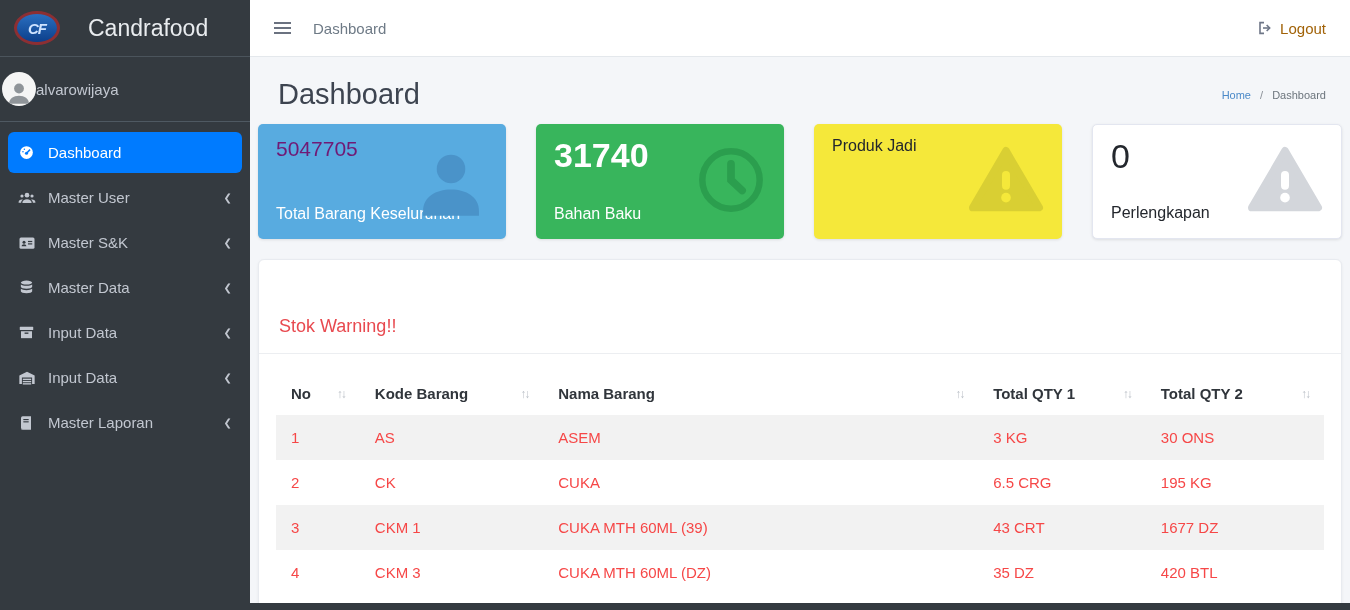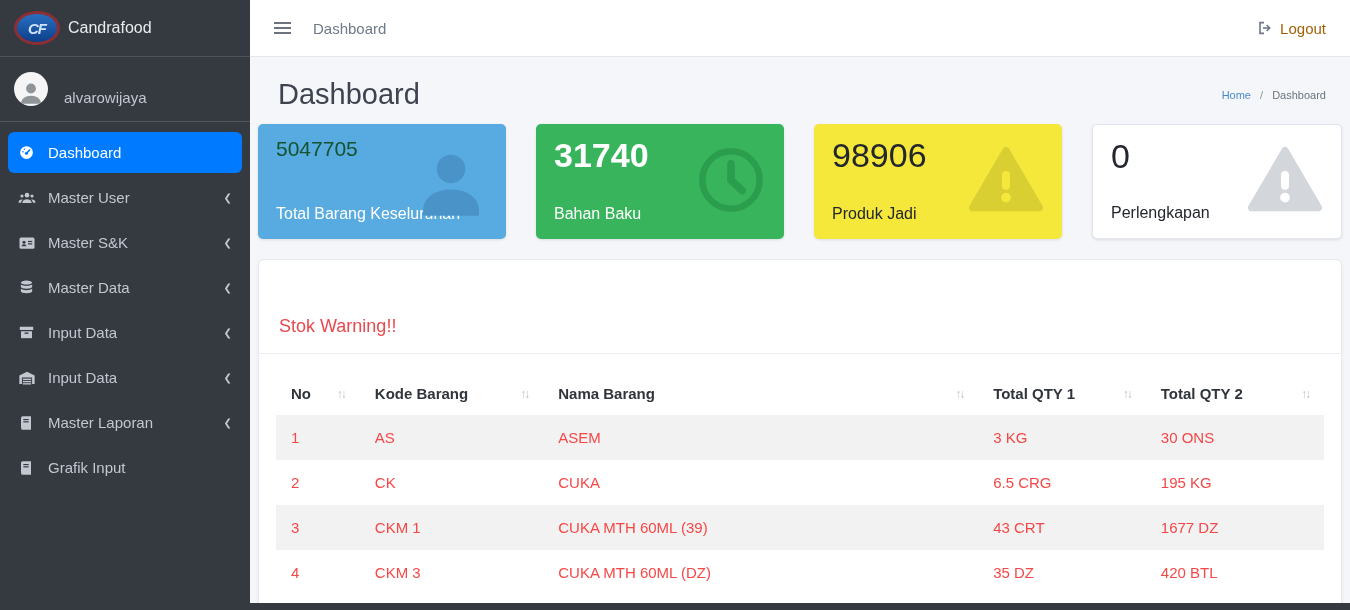--- a/index.html
+++ b/index.html
@@ -1,23 +1,23 @@
 <!DOCTYPE html>
 <html><head>
 <meta charset="utf-8">
 <style>
   * { margin:0; padding:0; box-sizing:border-box; }
   html,body { width:1350px; height:610px; overflow:hidden; font-family:"Liberation Sans",sans-serif; background:#f4f6f9; }
 
   
   .sidebar { position:fixed; left:0; top:0; width:250px; height:610px; background:#343a40; z-index:20; }
-  .brand { display:flex; align-items:center; gap:8px; height:57px; padding:0 14px; border-bottom:1px solid #4b545c; }
+  .brand { display:flex; align-items:center; gap:28px; height:57px; padding:0 14px; border-bottom:1px solid #4b545c; }
   .brand-logo { width:46px; height:34px; border-radius:50%; background:linear-gradient(180deg,#2a6fc0,#0c3f8b); border:3px solid #8c2f33; display:flex; align-items:center; justify-content:center; color:#cfe3ff; font-weight:bold; font-style:italic; font-size:15px; letter-spacing:-1px; }
-  .brand-name { color:#e9ecef; font-size:16px; }
-  .user-panel { display:flex; align-items:flex-end; gap:16px; padding:15px 14px; border-bottom:1px solid #4f5962; }
+  .brand-name { color:#e9ecef; font-size:23px; }
+  .user-panel { display:flex; align-items:center; gap:0; padding:15px 2px; border-bottom:1px solid #4f5962; }
   .avatar { width:34px; height:34px; border-radius:50%; background:#f5f5f5; display:flex; align-items:flex-end; justify-content:center; overflow:hidden; }
   .user-name { color:#c2c7d0; font-size:15px; }
   .nav { padding:10px 8px; }
   .nav-item { display:flex; align-items:center; height:41px; margin-bottom:4px; padding:0 10px; border-radius:6px; color:#c2c7d0; font-size:15px; cursor:pointer; }
   .nav-item .ico { width:30px; display:flex; align-items:center; }
   .nav-item.active { background:#007bff; color:#ffffff; }
   .nav-item .chev { margin-left:auto; font-size:10px; color:#c2c7d0; }
   .nav-item .lbl { white-space:nowrap; }
 
   
@@ -171,31 +171,20 @@
             <path d="M4.5 4.5A2.5 2.5 0 0 1 7 2h12.5v17.5H7a2.5 2.5 0 0 0-2.5 2V4.5z" fill="#c2c7d0"></path>
             <path d="M4.5 21.5A2.5 2.5 0 0 1 7 19.5h12.5V22H7z" fill="#c2c7d0"></path>
             <rect x="8" y="6" width="8" height="1.7" fill="#343a40"></rect>
             <rect x="8" y="9.4" width="8" height="1.7" fill="#343a40"></rect>
           </svg>
       </span>
       <span class="lbl">Master Laporan</span>
       <span class="chev">❮</span>
     </div>
 
-    <div class="nav-item">
-      <span class="ico">
-        <svg width="16" height="16" viewBox="0 0 24 24">
-            <path d="M4.5 4.5A2.5 2.5 0 0 1 7 2h12.5v17.5H7a2.5 2.5 0 0 0-2.5 2V4.5z" fill="#c2c7d0"></path>
-            <path d="M4.5 21.5A2.5 2.5 0 0 1 7 19.5h12.5V22H7z" fill="#c2c7d0"></path>
-            <rect x="8" y="6" width="8" height="1.7" fill="#343a40"></rect>
-            <rect x="8" y="9.4" width="8" height="1.7" fill="#343a40"></rect>
-          </svg>
-      </span>
-      <span class="lbl">Grafik Input</span>
-    </div>
   </nav>
 </aside>
 
 <div class="main">
 
   <div class="topbar">
     <div class="hamburger">
         <span></span>
         <span></span>
         <span></span>
@@ -216,21 +205,21 @@
     <div class="breadcrumb">
       <span class="bc-home">Home</span>
       <span class="sep">/</span>
       <span>Dashboard</span>
     </div>
   </div>
 
   <div class="cards-row">
 
     <div class="stat-card" style="background-color: rgb(88, 171, 224);">
-      <div class="stat-value small" style="color: #14532d;">5047705</div>
+      <div class="stat-value small" style="color: #701a75;">5047705</div>
       <div class="stat-label" style="color: rgb(255, 255, 255);">Total Barang Keseluruhan</div>
       <div class="stat-icon">
         <svg width="78" height="78" viewBox="0 0 24 24" fill="#4a93c9">
             <circle cx="12" cy="8.6" r="4.4"></circle>
             <path d="M3.4 21.5c0-4.3 3.9-6.6 8.6-6.6s8.6 2.3 8.6 6.6v1.5H3.4z"></path>
           </svg>
       </div>
     </div>
 
     <div class="stat-card" style="background-color: rgb(56, 181, 92);">
@@ -238,21 +227,20 @@
       <div class="stat-label" style="color: rgb(255, 255, 255);">Bahan Baku</div>
       <div class="stat-icon">
         <svg width="74" height="74" viewBox="0 0 24 24" fill="none" stroke="#2b9e4e" stroke-width="2.1">
             <circle cx="12" cy="12" r="9.3"></circle>
             <path d="M12 6.8V12l3.6 3.4" stroke-width="2.5" stroke-linecap="round"></path>
           </svg>
       </div>
     </div>
 
     <div class="stat-card" style="background-color: rgb(245, 232, 58);">
-      <div class="stat-value medium" style="color: rgb(35, 39, 45);">98906</div>
       <div class="stat-label" style="color: rgb(35, 39, 45);">Produk Jadi</div>
       <div class="stat-icon">
         <svg width="80" height="80" viewBox="0 0 24 24">
             <path d="M12 3.2 22 20.3H2z" fill="#d9cf33" stroke="#d9cf33" stroke-width="2.2" stroke-linejoin="round"></path>
             <rect x="10.8" y="9.3" width="2.4" height="5.6" rx="1.2" fill="#f5e83a"></rect>
             <circle cx="12" cy="17.3" r="1.45" fill="#f5e83a"></circle>
           </svg>
       </div>
     </div>
 

